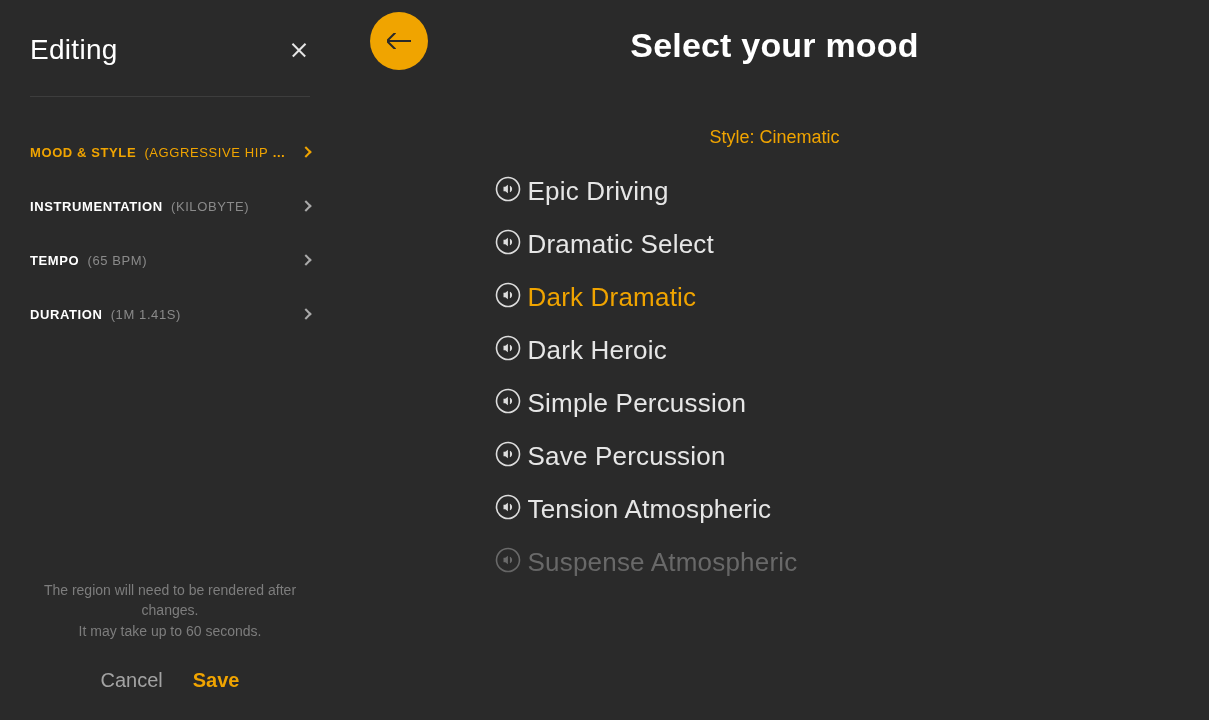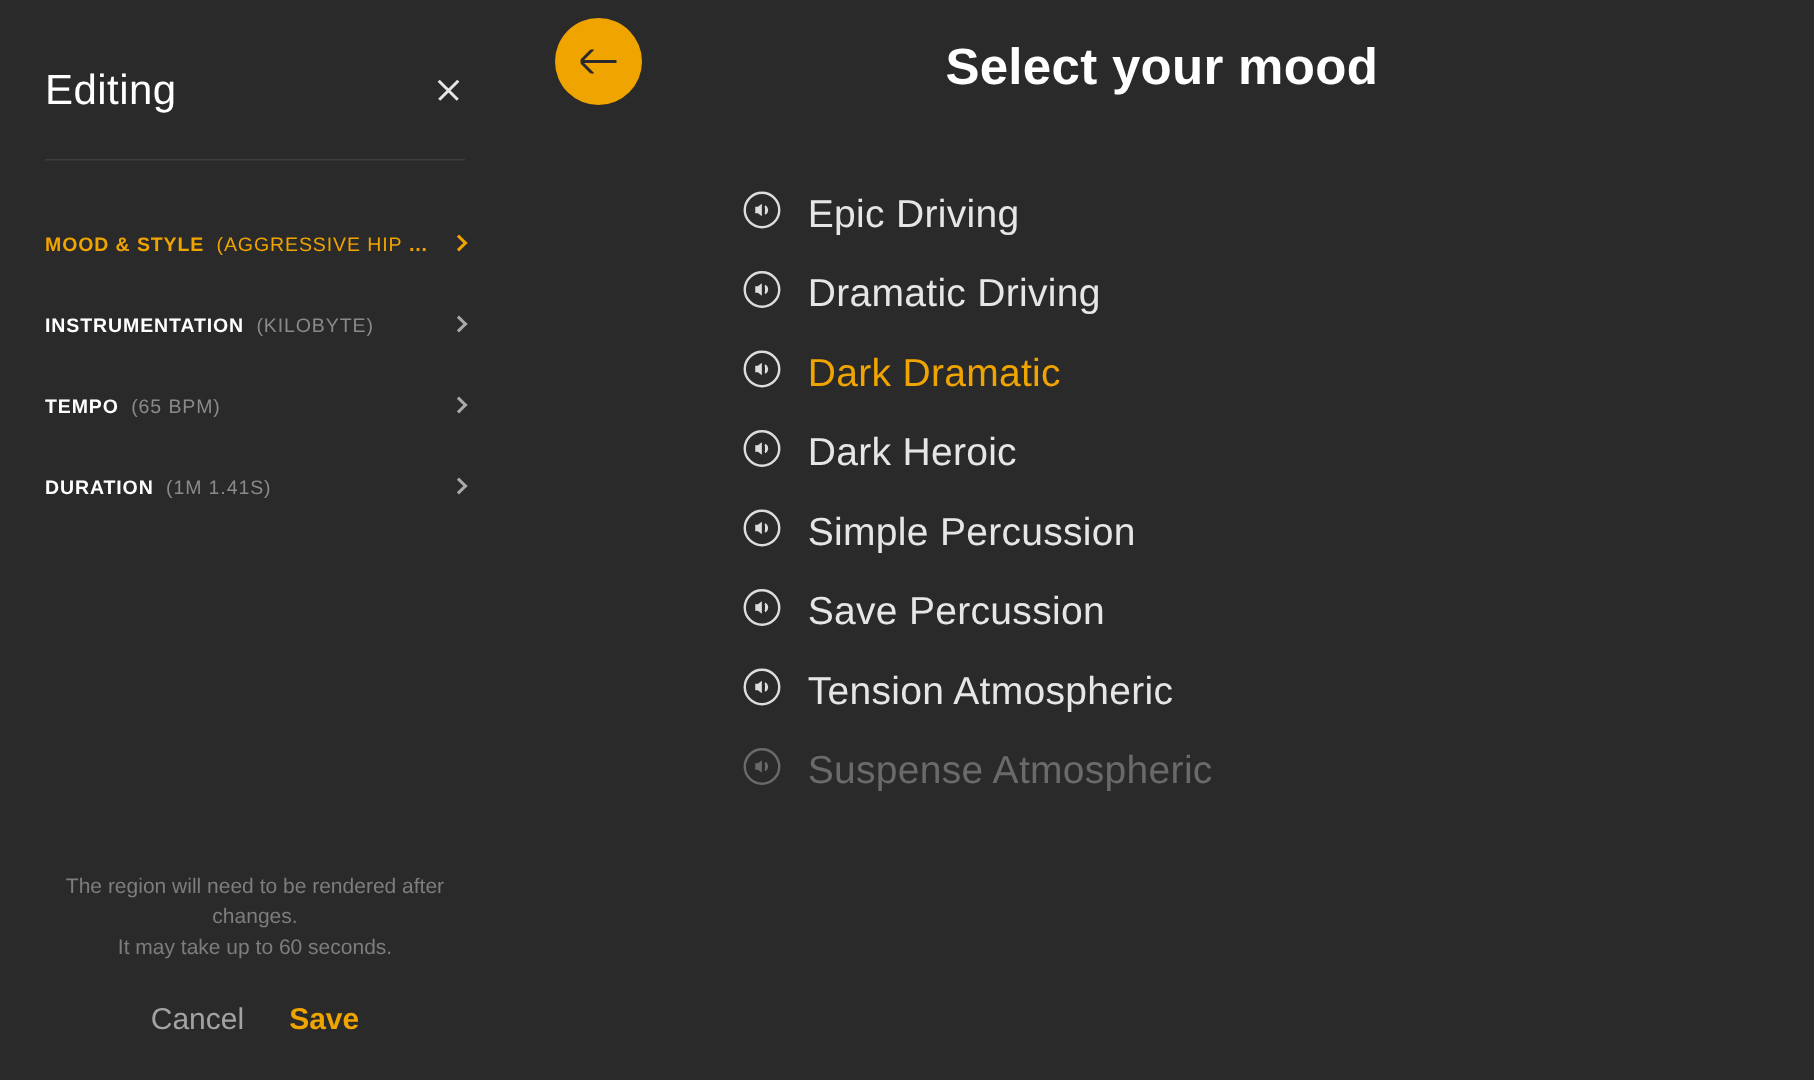--- a/index.html
+++ b/index.html
@@ -1,20 +1,20 @@
 <!DOCTYPE html>
 <html><head>
 <meta charset="utf-8">
 <style>
   * { box-sizing: border-box; margin: 0; padding: 0; }
   html, body { width: 1209px; height: 720px; background: #2a2a2a; font-family: -apple-system, "Helvetica Neue", Arial, sans-serif; overflow: hidden; }
   .app { display: flex; width: 100%; height: 100%; }
 
   
-  .sidebar { width: 340px; height: 100%; padding: 44px 30px 20px 30px; display: flex; flex-direction: column; }
+  .sidebar { width: 340px; height: 100%; padding: 34px 30px 20px 30px; display: flex; flex-direction: column; }
   .sidebar-header { display: flex; align-items: center; justify-content: space-between; padding-bottom: 30px; border-bottom: 1px solid #3d3d3d; margin-bottom: 28px; }
   .sidebar-title { color: #fff; font-size: 28px; font-weight: 400; letter-spacing: .3px; }
   .close-x { width: 22px; height: 22px; position: relative; cursor: pointer; }
   .close-x::before, .close-x::after { content:""; position:absolute; left:50%; top:50%; width:18px; height:1.5px; background:#e6e6e6; transform-origin:center; }
   .close-x::before { transform: translate(-50%,-50%) rotate(45deg); }
   .close-x::after  { transform: translate(-50%,-50%) rotate(-45deg); }
 
   .params { flex: 0 0 auto; }
   .param-row { display:flex; align-items:center; justify-content:flex-end; height:54px; cursor:pointer; }
   .param-label { font-size: 13px; font-weight: 800; letter-spacing: .6px; text-transform: uppercase; color:#fff; white-space:nowrap; overflow:hidden; text-overflow:ellipsis; flex:1; }
@@ -33,21 +33,21 @@
 
   
   .main { flex:1; position:relative; padding:20px 40px 0 40px; }
   .back-fab { position:absolute; left:30px; top:12px; width:58px; height:58px; border-radius:50%; background:#f0a400; display:flex; align-items:center; justify-content:center; cursor:pointer; }
   .back-fab svg { display:block; }
 
   .main-title { color:#fff; font-size:34px; font-weight:700; text-align:center; margin-top:6px; margin-bottom:62px; letter-spacing:.2px; }
   .style-line { color:#f0a400; font-size:18px; text-align:center; margin-bottom:28px; }
 
   .mood-list { max-width:560px; margin:0 auto; display:flex; flex-direction:column; gap:22px; position:relative; }
-  .mood-item { display:flex; align-items:flex-start; gap:18px; cursor:pointer; }
+  .mood-item { display:flex; align-items:flex-start; gap:7px; cursor:pointer; }
   .mood-item .play { width:26px; height:26px; flex:0 0 auto; }
   .mood-item .play circle { fill:none; stroke:#ddd; stroke-width:1.6; }
   .mood-item .play path { fill:#ddd; }
   .mood-item.faded .play circle { stroke:#6a6a6a; }
   .mood-item.faded .play path { fill:#6a6a6a; }
   .mood-name { font-size:26px; color:#e6e6e6; letter-spacing:.2px; }
   .mood-item.selected .mood-name { color:#f0a400; }
   .mood-item.faded .mood-name { color:#6a6a6a; }
 
   .fade-overlay { position:absolute; left:0; right:0; bottom:0; height:160px; pointer-events:none; background:linear-gradient(to bottom, rgba(42,42,42,0) 0%, rgba(42,42,42,1) 95%); }
@@ -96,37 +96,40 @@
 
   <section class="main">
     <div class="back-fab">
       <svg width="24" height="16" viewBox="0 0 24 16">
         <path d="M8 0 L0 8 L8 16 M0 8 H24" fill="none" stroke="#2a2a2a" stroke-width="2" stroke-linecap="round" stroke-linejoin="round"></path>
       </svg>
     </div>
 
     <h2 class="main-title">Select your mood</h2>
 
+    <div class="style-line">
+      <span>Style: </span><span>Cinematic</span>
+    </div>
 
     <div class="mood-list" id="mood-list">
         <div class="mood-item">
           <span><svg class="play" viewBox="0 0 26 26">
     <circle cx="13" cy="13" r="11.5"></circle>
     <path d="M8.5 10.8h1.8l2.6-2v8.4l-2.6-2H8.5z"></path>
     <path d="M15 10.4c.9.6 1.5 1.5 1.5 2.6s-.6 2-1.5 2.6" fill="none" stroke-width="1.3" style="stroke:#ddd"></path>
   </svg></span>
           <span class="mood-name">Epic Driving</span>
         </div>
         <div class="mood-item">
           <span><svg class="play" viewBox="0 0 26 26">
     <circle cx="13" cy="13" r="11.5"></circle>
     <path d="M8.5 10.8h1.8l2.6-2v8.4l-2.6-2H8.5z"></path>
     <path d="M15 10.4c.9.6 1.5 1.5 1.5 2.6s-.6 2-1.5 2.6" fill="none" stroke-width="1.3" style="stroke:#ddd"></path>
   </svg></span>
-          <span class="mood-name">Dramatic Driving</span>
+          <span class="mood-name">Dramatic Select</span>
         </div>
         <div class="mood-item selected">
           <span><svg class="play" viewBox="0 0 26 26">
     <circle cx="13" cy="13" r="11.5"></circle>
     <path d="M8.5 10.8h1.8l2.6-2v8.4l-2.6-2H8.5z"></path>
     <path d="M15 10.4c.9.6 1.5 1.5 1.5 2.6s-.6 2-1.5 2.6" fill="none" stroke-width="1.3" style="stroke:#ddd"></path>
   </svg></span>
           <span class="mood-name">Dark Dramatic</span>
         </div>
         <div class="mood-item">

